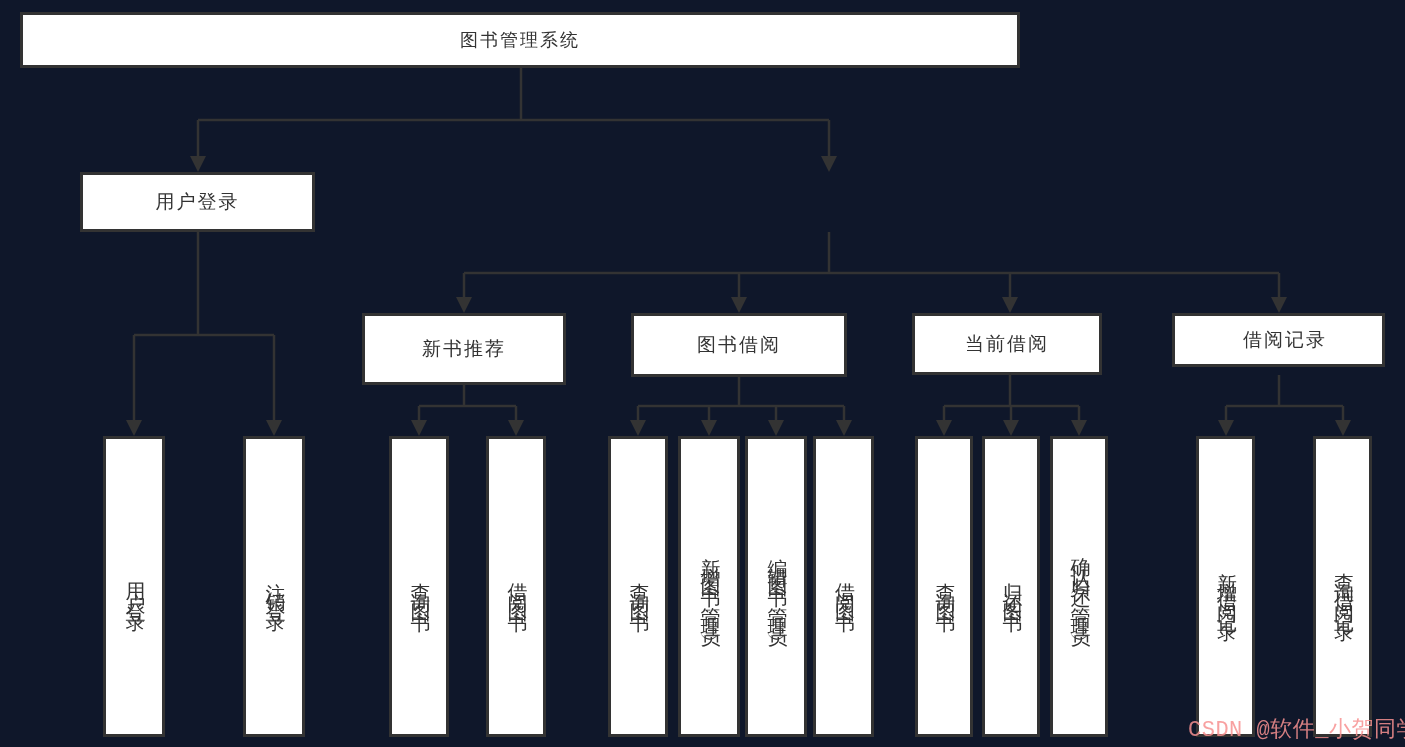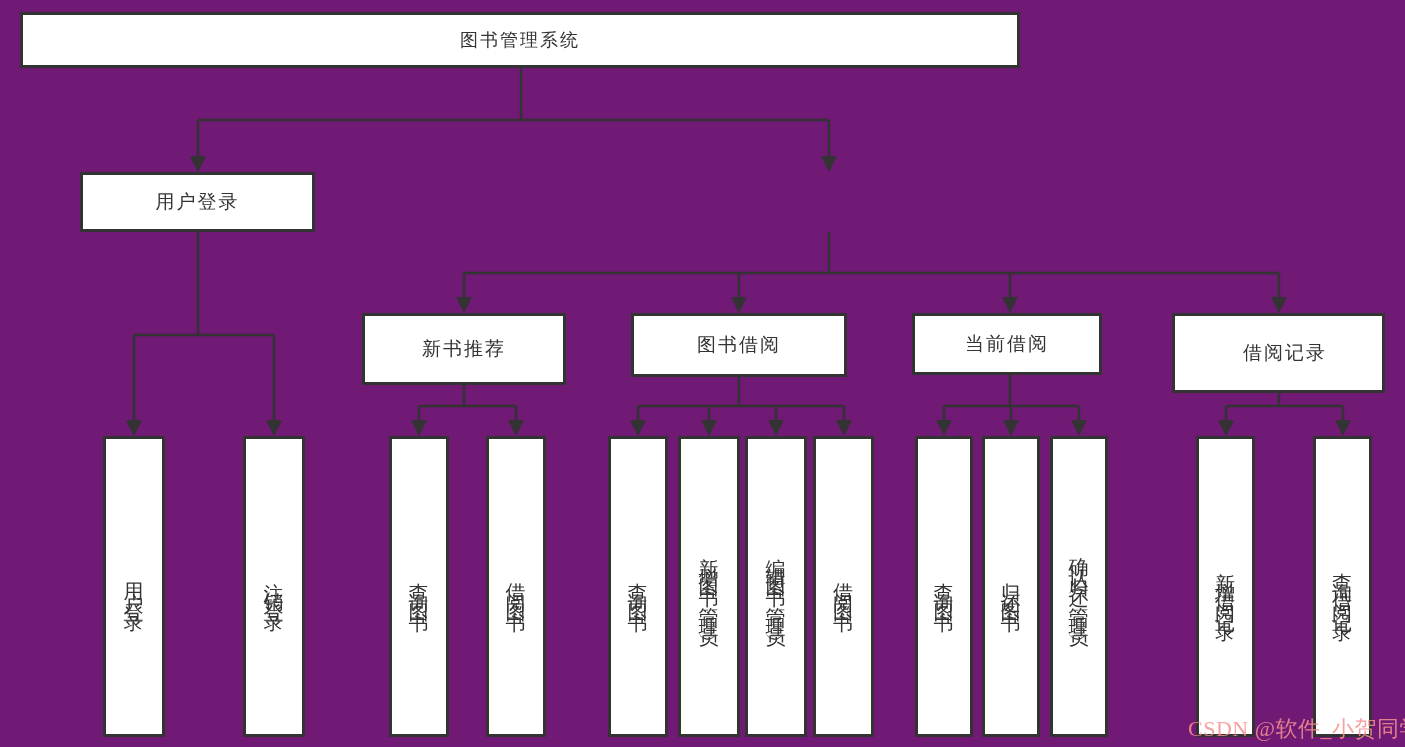--- a/index.html
+++ b/index.html
@@ -1,23 +1,23 @@
 <!DOCTYPE html>
 <html><head>
 <meta charset="utf-8">
 <style>
   html, body { margin: 0; padding: 0; background: #ffffff; }
   * { box-sizing: border-box; }
   .canvas {
     position: relative;
     width: 1405px;
     height: 747px;
-    background: #701a75;
+    background: #0f172a;
     overflow: hidden;
-    font-family: Liberation Serif, serif;
+    font-family: Liberation Mono, monospace;
   }
   .connector-layer {
     position: absolute;
     left: 0; top: 0;
     width: 1405px; height: 747px;
   }
   .node {
     position: absolute;
     background: #ffffff;
     border: 3px solid #333333;
@@ -164,21 +164,21 @@
 
   <div class="node" style="left:362px; top:313px; width:204px; height:72px;">
     <span>新书推荐</span>
   </div>
   <div class="node" style="left:631px; top:313px; width:216px; height:64px;">
     <span>图书借阅</span>
   </div>
   <div class="node" style="left:912px; top:313px; width:190px; height:62px;">
     <span>当前借阅</span>
   </div>
-  <div class="node" style="left:1172px; top:313px; width:213px; height:80px;padding-left:13px;">
+  <div class="node" style="left:1172px; top:313px; width:213px; height:54px;padding-left:13px;">
     <span>借阅记录</span>
   </div>
 
   <div class="leaf" style="left:103px; width:62px;">
     <span class="vtext">用户登录</span>
   </div>
   <div class="leaf" style="left:243px; width:62px;">
     <span class="vtext">注销登录</span>
   </div>
 

